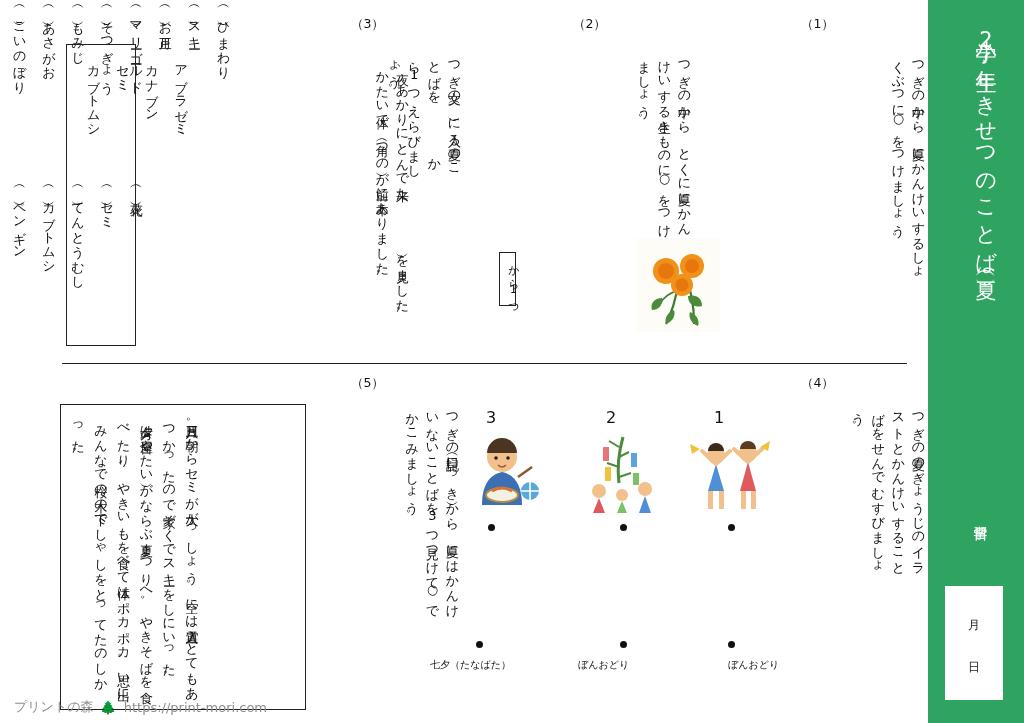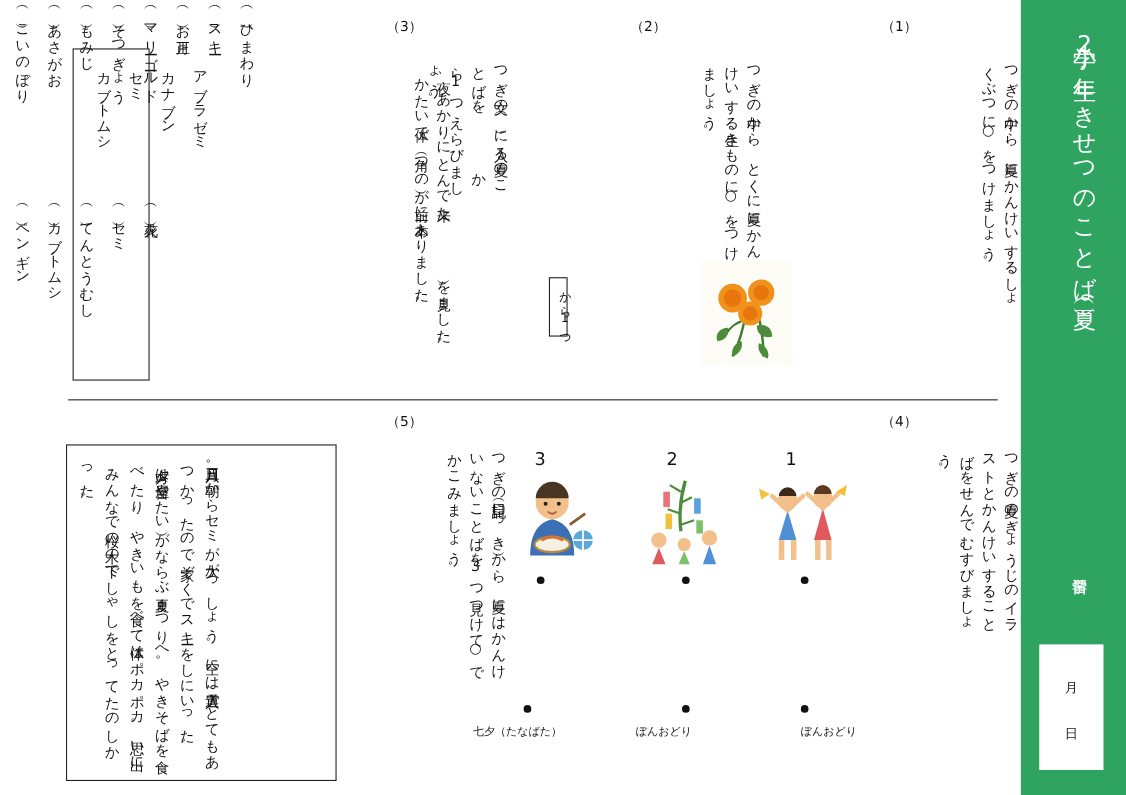--- a/index.html
+++ b/index.html
@@ -425,14 +425,19 @@
   <div class="bot-label bl-1">ぼんおどり</div>
   <div class="bot-label bl-2">ぼんおどり</div>
   <div class="bot-label bl-3">七夕（たなばた）</div>
 
   <div class="qnum" id="q5-num">（5）</div>
   <div class="qtext v" id="q5-text">つぎの日記（にっき）から、夏にはかんけいないことばを3つ見つけて○でかこみましょう。</div>
   <div id="q5-diarybox"></div>
   <div class="v" id="q5-diary">八月三日。朝からセミが大がっしょう。空には入道雲、とてもあつかったので家ぞくでスキーをしにいった。
 夕方は屋台（やたい）がならぶ夏まつりへ。やきそばを食べたり、やきいもを食べて体はポカポカ。思い出にみんなで桜の木の下でしゃしをとってたのしかった。</div>
 
+  <div class="footer">
+    <span>プリントの森</span>
+    <span class="tree">🌲</span>
+    <span>https://print-mori.com</span>
+  </div>
 
 </div>
 
 </body></html>

